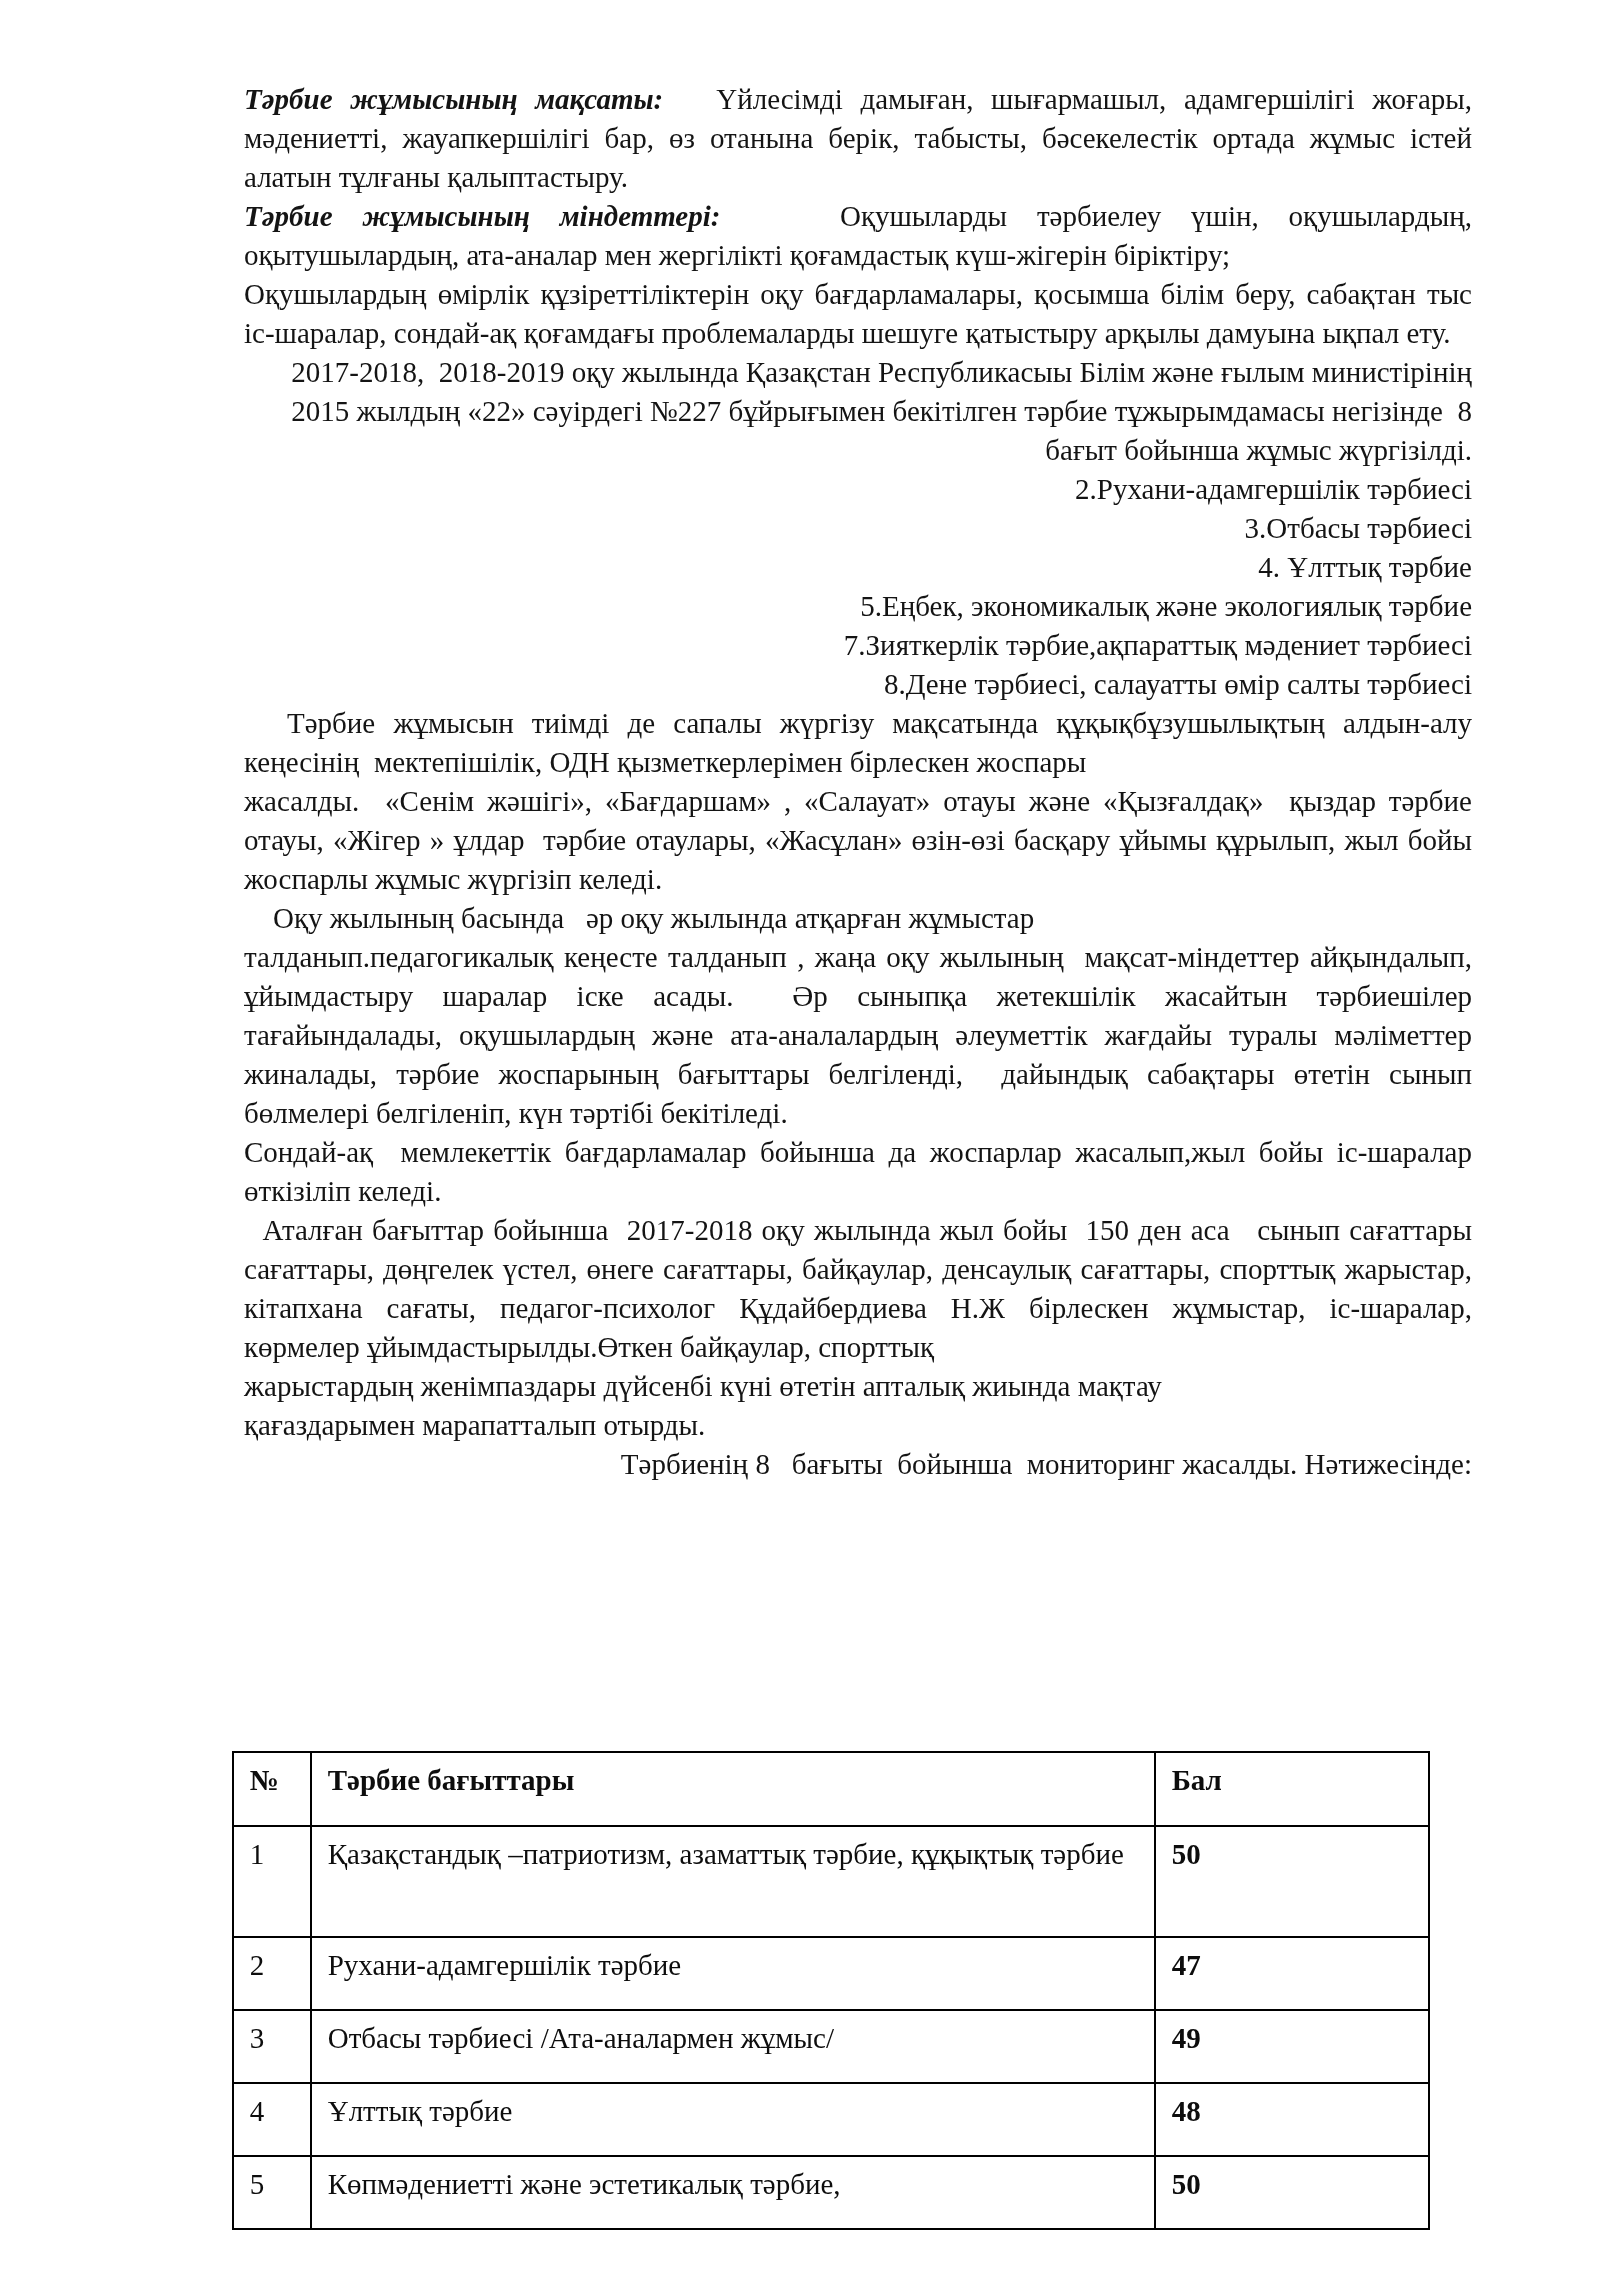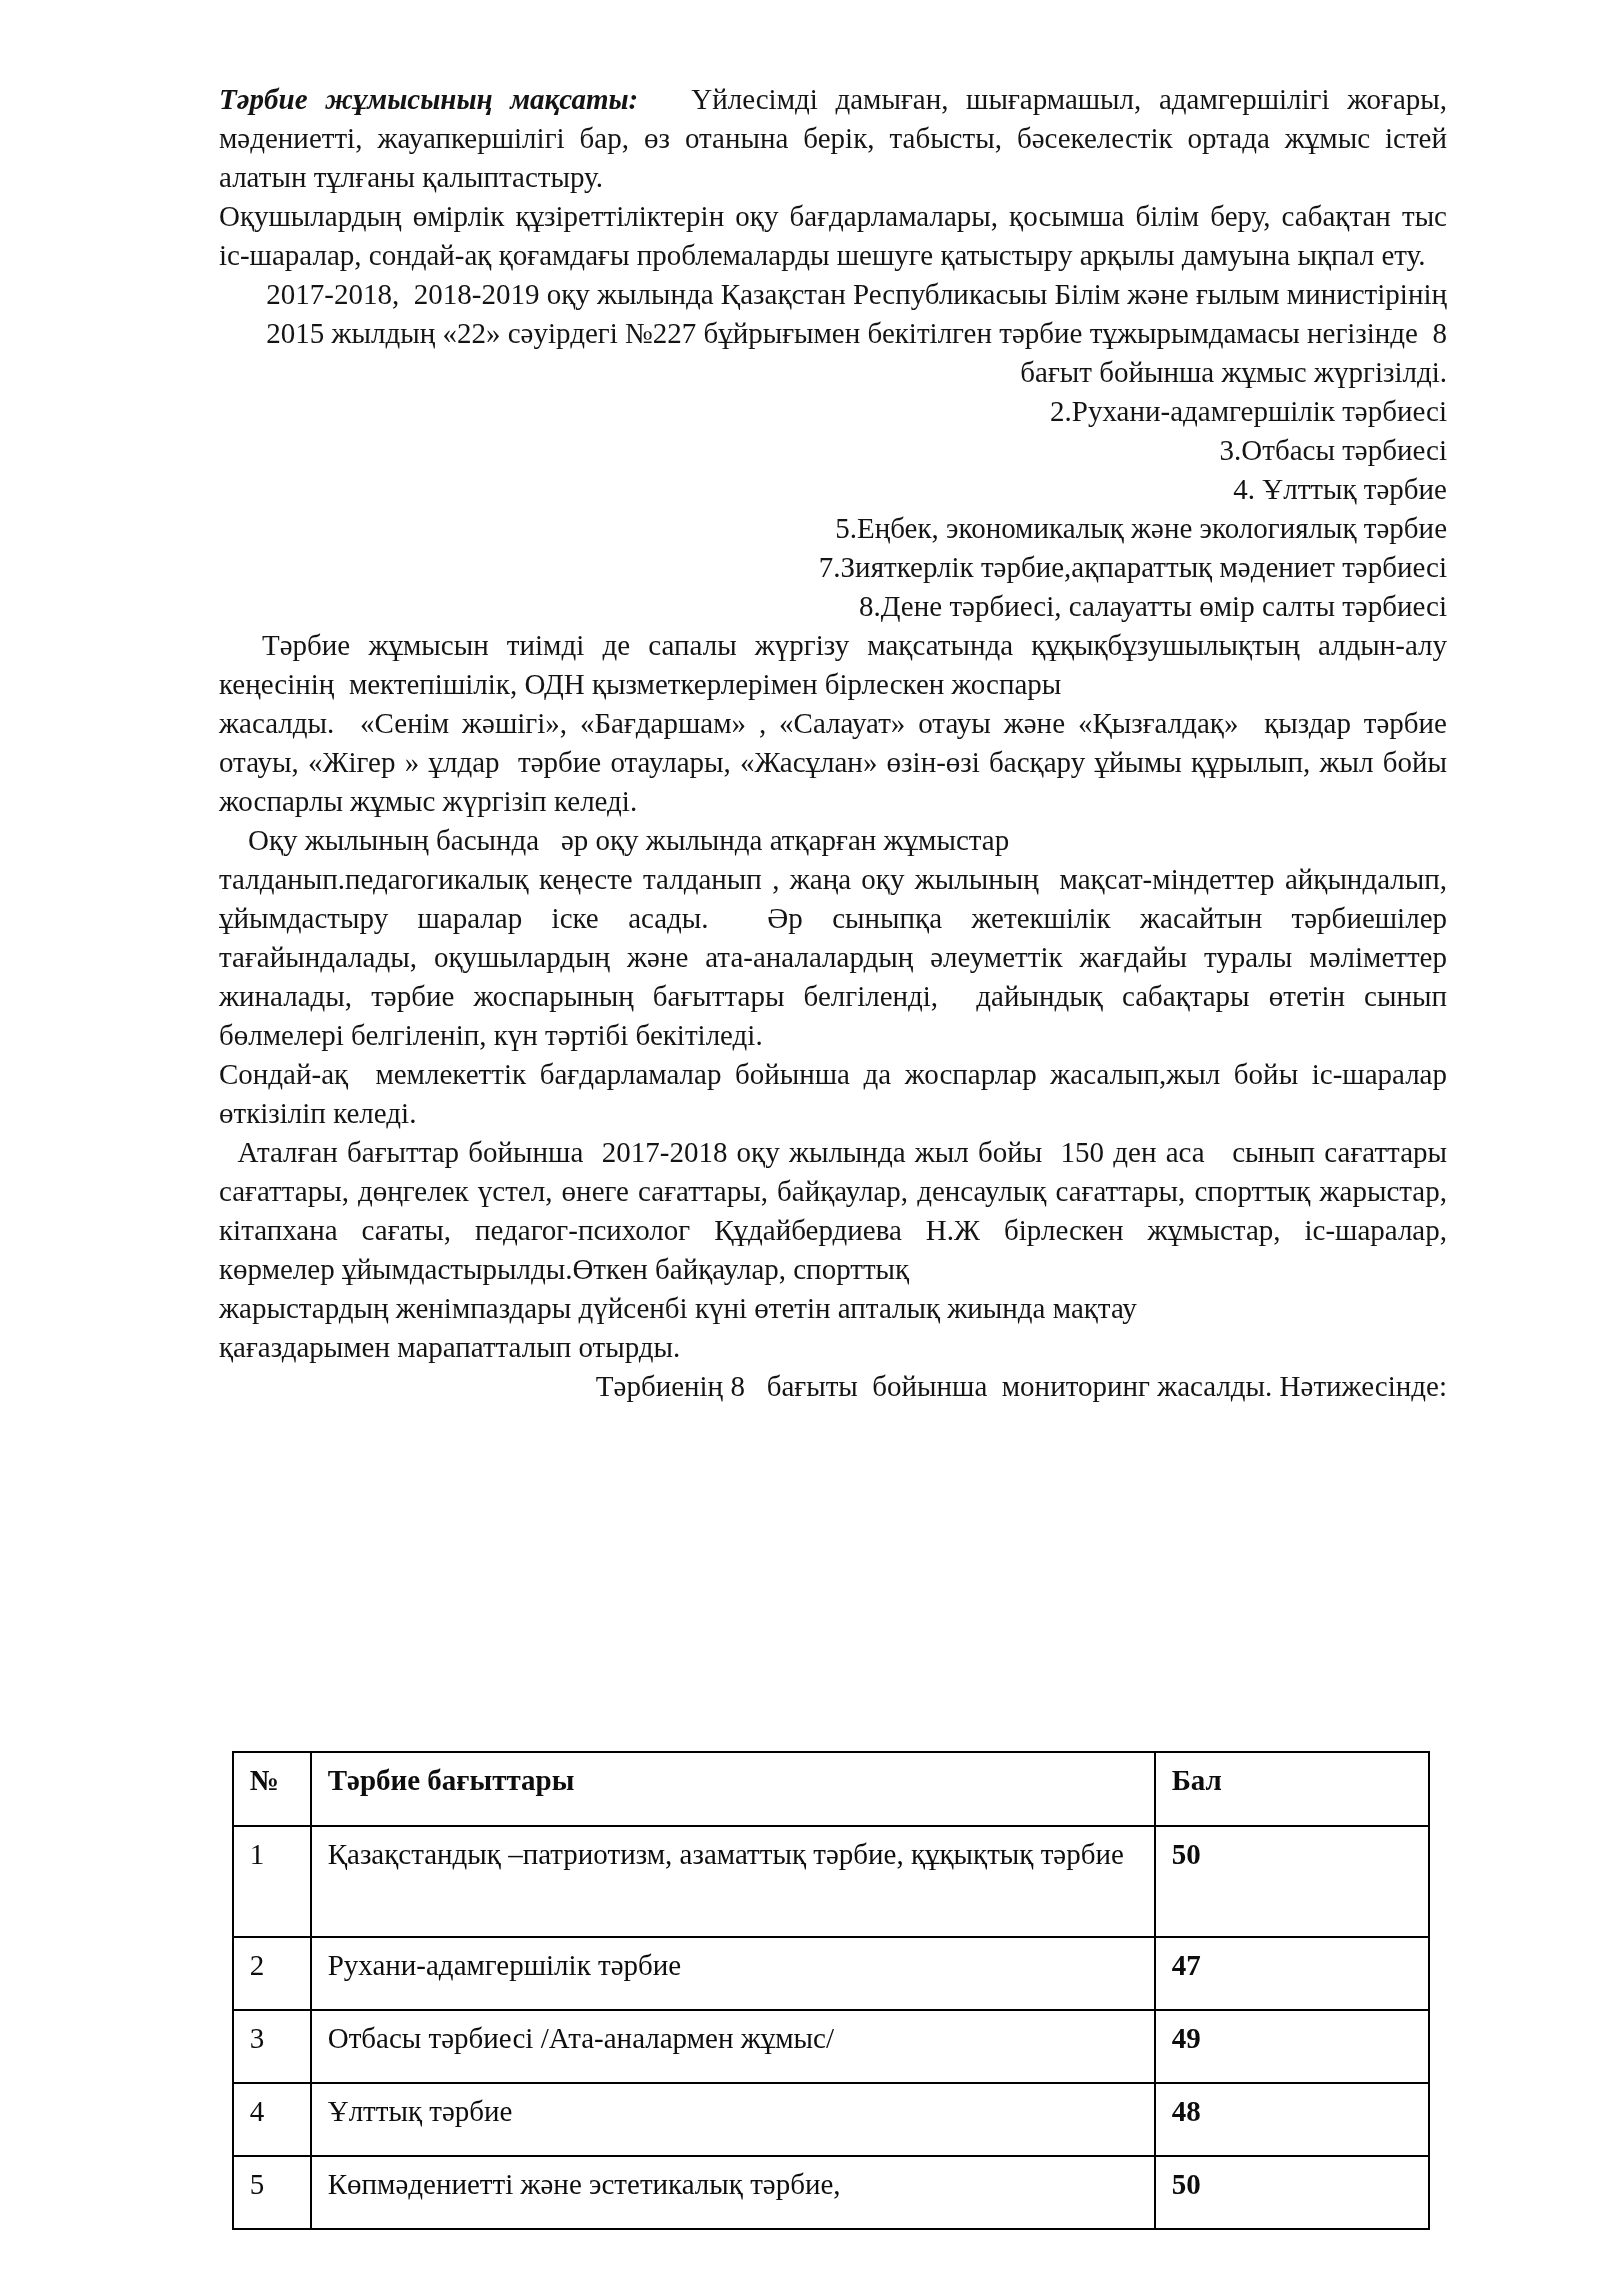--- a/index.html
+++ b/index.html
@@ -6,21 +6,21 @@
   body {
     width:1621px; height:2293px;
     background:#ffffff;
     position:relative;
     font-family:"Liberation Serif", serif;
     color:#141414;
     overflow:hidden;
   }
   .content {
     position:absolute;
-    left:219px; top:80px;
+    left:244px; top:80px;
     width:1228px;
     font-size:29px;
     line-height:39px;
   }
   .para {
     margin:0;
     white-space:pre-wrap;
     text-align:right;
   }
   .just { text-align:justify; text-justify:inter-word; }
@@ -55,20 +55,21 @@
   tr.h-tall { height:111px; }
   tr.h-std { height:73px; }
 </style>
 </head>
 <body>
 
 <div class="content">
 
   <p class="para just"><span class="lead">Тәрбие жұмысының мақсаты:</span><span>   Үйлесімді дамыған, шығармашыл, адамгершілігі жоғары, мәдениетті, жауапкершілігі бар, өз отанына берік, табысты, бәсекелестік ортада жұмыс істей алатын тұлғаны қалыптастыру.</span></p>
 
+  <p class="para just"><span class="lead">Тәрбие жұмысының міндеттері:</span><span>    Оқушыларды тәрбиелеу үшін, оқушылардың, оқытушылардың, ата-аналар мен жергілікті қоғамдастық күш-жігерін біріктіру;</span></p>
 
   <p class="para just">Оқушылардың өмірлік құзіреттіліктерін оқу бағдарламалары, қосымша білім беру, сабақтан тыс іс-шаралар, сондай-ақ қоғамдағы проблемаларды шешуге қатыстыру арқылы дамуына ықпал ету.</p>
 
   <p class="para">2017-2018,  2018-2019 оқу жылында Қазақстан Республикасыы Білім және ғылым министірінің 2015 жылдың «22» сәуірдегі №227 бұйрығымен бекітілген тәрбие тұжырымдамасы негізінде  8 бағыт бойынша жұмыс жүргізілді.</p>
 
   <p class="para list-item">2.Рухани-адамгершілік тәрбиесі</p>
   <p class="para list-item">3.Отбасы тәрбиесі</p>
   <p class="para list-item">4. Ұлттық тәрбие</p>
   <p class="para list-item">5.Еңбек, экономикалық және экологиялық тәрбие</p>
   <p class="para list-item">7.Зияткерлік тәрбие,ақпараттық мәдениет тәрбиесі</p>

